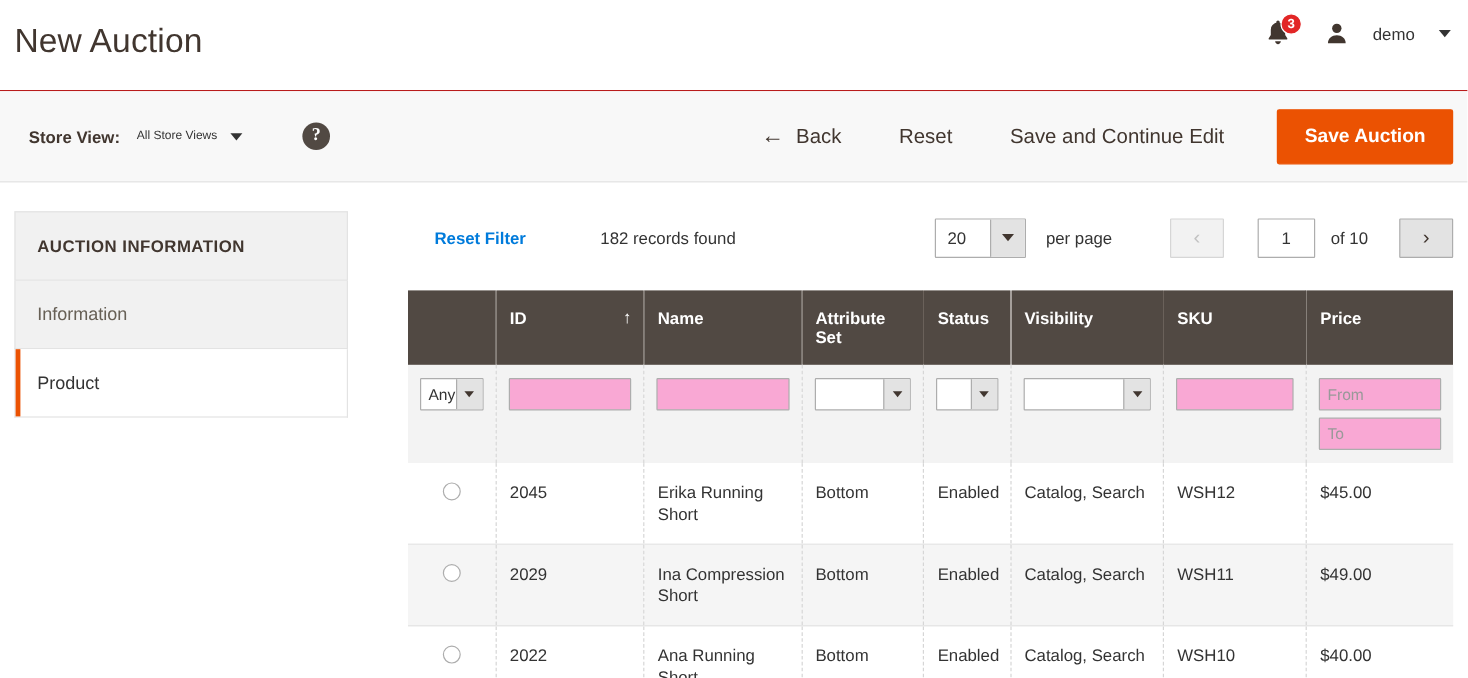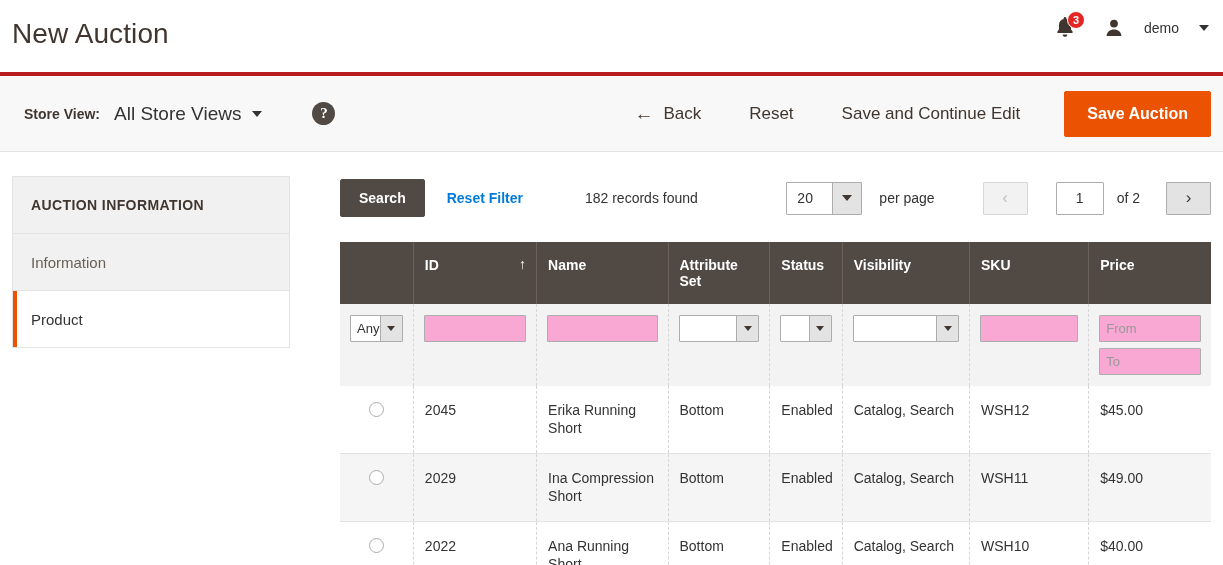--- a/index.html
+++ b/index.html
@@ -9,21 +9,21 @@
     font-family: "Liberation Sans", sans-serif;
     color: #333333;
     overflow: hidden;
   }
 
   
   .page-header {
     position: relative;
     height: 76px;
     background: #ffffff;
-    border-bottom: 4px solid #b91c1c;
+    border-bottom: 1px solid #b91c1c;
   }
   .page-title {
     position: absolute; left: 12px; top: 18px;
     font-size: 28px; font-weight: 400; color: #41362f;
     letter-spacing: .1px;
   }
   .header-right {
     position: absolute; right: 14px; top: 15px;
     display: flex; align-items: center; gap: 26px;
   }
@@ -54,21 +54,21 @@
     border-bottom: 1px solid #e3e3e3;
     display: flex; align-items: center;
   }
   .store-view-group {
     display: flex; align-items: center; gap: 14px;
     margin-left: 24px;
   }
   .store-view-label { font-size: 14px; font-weight: 700; color: #41362f; }
   .store-view-select {
     display: flex; align-items: center; gap: 11px;
-    font-size: 19px; color: #333; cursor: pointer;
+    font-size: 10px; color: #333; cursor: pointer;
   }
   .help-icon {
     width: 23px; height: 23px; border-radius: 50%;
     background: #514943; color: #fff;
     font-size: 15px; font-weight: 700;
     display: flex; align-items: center; justify-content: center;
     margin-left: 36px; cursor: pointer;
     font-family: "Liberation Serif", serif;
   }
   .toolbar-actions {
@@ -296,35 +296,34 @@
       <span>Information</span>
     </div>
     <div class="sidebar-item active">
       <span>Product</span>
     </div>
   </div>
 
   <div class="grid-area">
 
     <div class="grid-toolbar">
-      <button class="btn-search">Search</button>
       <a class="link-reset">Reset Filter</a>
       <span class="records-found">182 records found</span>
 
       <div class="pager">
         <div class="select-box">
           <span class="val">20</span>
           <span class="arrow">
               <i class="tri-down"></i>
             </span>
         </div>
         <span class="per-page-label">per page</span>
         <div class="pg-btn disabled pg-prev">‹</div>
         <input class="pg-input" value="1" style="">
-        <span class="of-label">of 2</span>
+        <span class="of-label">of 10</span>
         <div class="pg-btn pg-next">›</div>
       </div>
     </div>
 
     <table class="grid">
       <thead>
         <tr>
           <th class="col-radio"></th>
           <th class="col-id">
             <span>ID</span>

